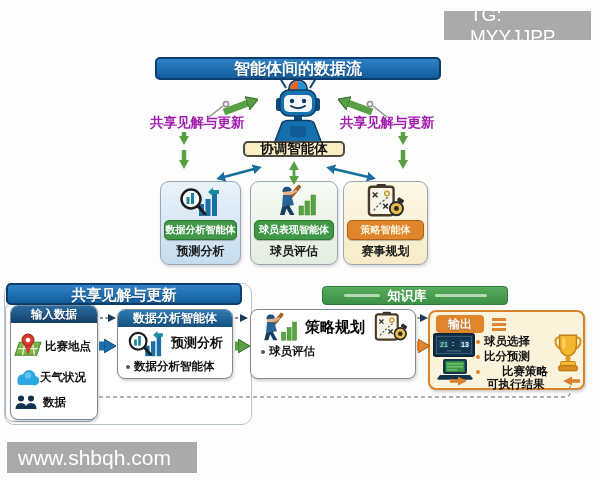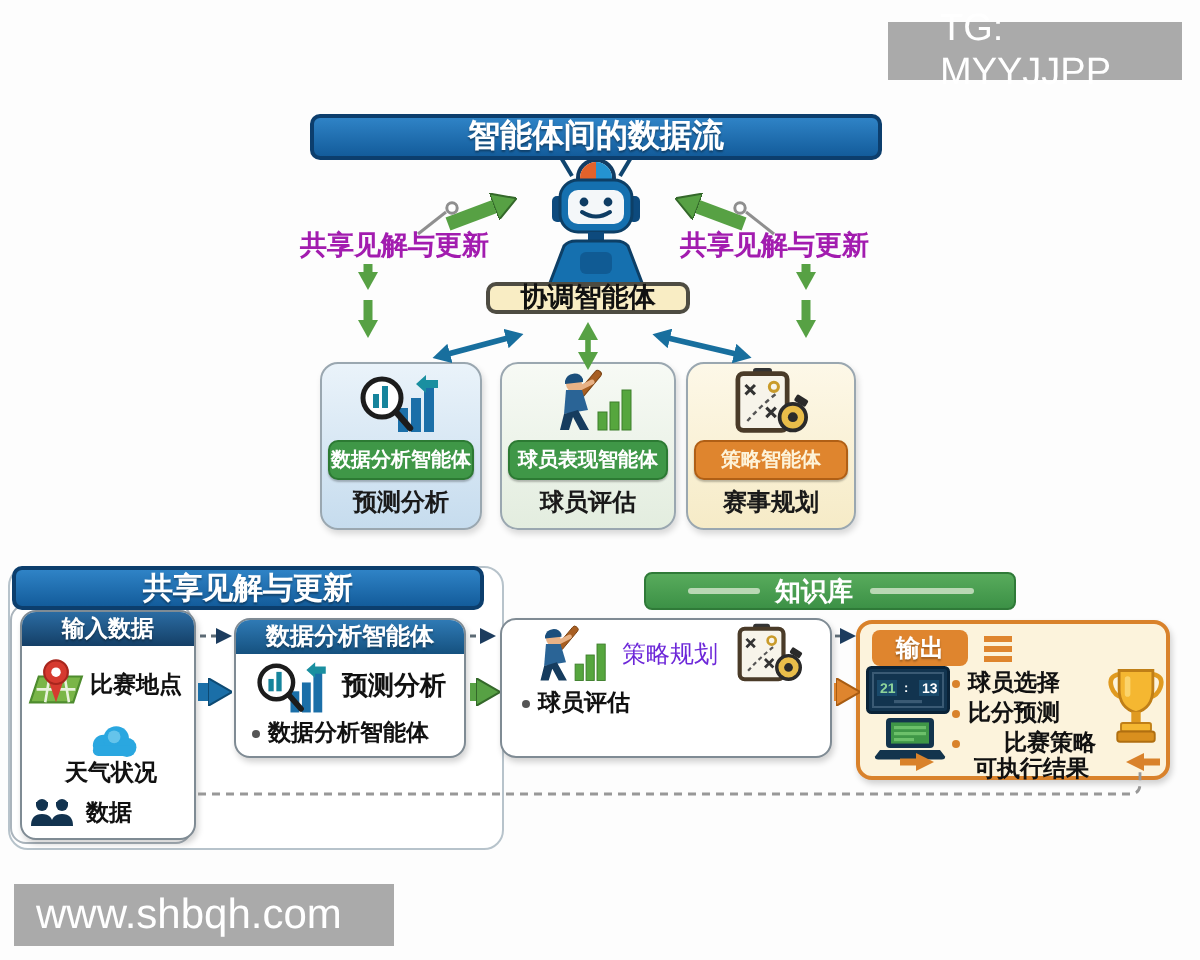--- a/index.html
+++ b/index.html
@@ -229,21 +229,21 @@
           <svg width="28" height="28" viewBox="0 0 26 25">
             <polygon points="1,21 5,9 25,9 21,21" fill="#7ab648" stroke="#4e8c2e" stroke-width="1"></polygon>
             <path d="M4,15 H22 M10,9 L8,21 M17,9 L19,21" stroke="#e9f2dd" stroke-width="1.2" fill="none"></path>
             <path d="M8.5,8 L13,21 L17.5,8 Z" fill="#d63a2f"></path>
             <circle cx="13" cy="7" r="5.5" fill="#d63a2f" stroke="#a8261d" stroke-width="1"></circle>
             <circle cx="13" cy="7" r="2.2" fill="#fff"></circle>
           </svg>
         </span>
         <span class="row-label">比赛地点</span>
       </div>
-      <div style="display:flex;align-items:center;gap:0;flex-direction:column;">
+      <div style="display:flex;align-items:center;gap:0;">
         <span>
           <svg width="26" height="17" viewBox="0 0 24 16">
             <circle cx="8" cy="10" r="5" fill="#2aa7e0"></circle>
               <circle cx="14" cy="7" r="6" fill="#2aa7e0"></circle>
               <circle cx="19" cy="11" r="4.5" fill="#2aa7e0"></circle>
             <rect x="3" y="10" width="19" height="5" rx="2.5" fill="#2aa7e0"></rect>
             <circle cx="13" cy="6" r="3" fill="#7fd0f0" opacity=".7"></circle>
           </svg>
         </span>
         <span class="row-label">天气状况</span>
@@ -295,21 +295,21 @@
           <circle cx="16" cy="8" r="4" fill="#e8b286"></circle>
           <path d="M11.5,6.5 A4.8,4.8 0 0,1 20.5,5.5 L20.5,7 L11.5,8 Z" fill="#1b4f7c"></path>
           <line x1="19" y1="10" x2="25" y2="7" stroke="#e8b286" stroke-width="2.5" stroke-linecap="round"></line>
           <path d="M12,11 L20,11 L23,21 L11,23 Z" fill="#2a6496"></path>
           <path d="M11,23 L9,31 L13.5,31 L15.5,24.5 L19,31 L23.5,31 L18,21 Z" fill="#163c5e"></path>
           <rect x="28" y="22" width="4.5" height="9" fill="#56a63e" stroke="#3d7e2b" stroke-width=".5"></rect>
           <rect x="34" y="17" width="4.5" height="14" fill="#56a63e" stroke="#3d7e2b" stroke-width=".5"></rect>
           <rect x="40" y="11" width="4.5" height="20" fill="#56a63e" stroke="#3d7e2b" stroke-width=".5"></rect>
         </svg>
       </span>
-      <span style="font-size:12px;font-weight:normal;color:#6d28d9;">策略规划</span>
+      <span style="font-size:15px;font-weight:bold;color:#000000;">策略规划</span>
       <span>
         <svg width="42" height="32" viewBox="0 0 44 38">
           <rect x="12" y="1" width="10" height="6" rx="1.5" fill="#333"></rect>
           <rect x="4" y="4" width="26" height="30" rx="3" fill="#f7f4ea" stroke="#4a3b28" stroke-width="2.5"></rect>
           <path d="M8,10 l5,5 M13,10 l-5,5" stroke="#333" stroke-width="1.6"></path>
           <path d="M19,22 l5,5 M24,22 l-5,5" stroke="#333" stroke-width="1.6"></path>
           <circle cx="23" cy="11" r="2.4" fill="none" stroke="#c99b2a" stroke-width="1.6"></circle>
           <path d="M9,29 Q16,21 25,14" stroke="#555" stroke-width="1.3" fill="none" stroke-dasharray="2.5,2"></path>
           <rect x="34" y="16" width="7" height="4" rx="1" transform="rotate(32 37 18)" fill="#2a2a2a"></rect>
           <circle cx="33" cy="27" r="7" fill="#e9bd4a" stroke="#2a2a2a" stroke-width="2"></circle>

